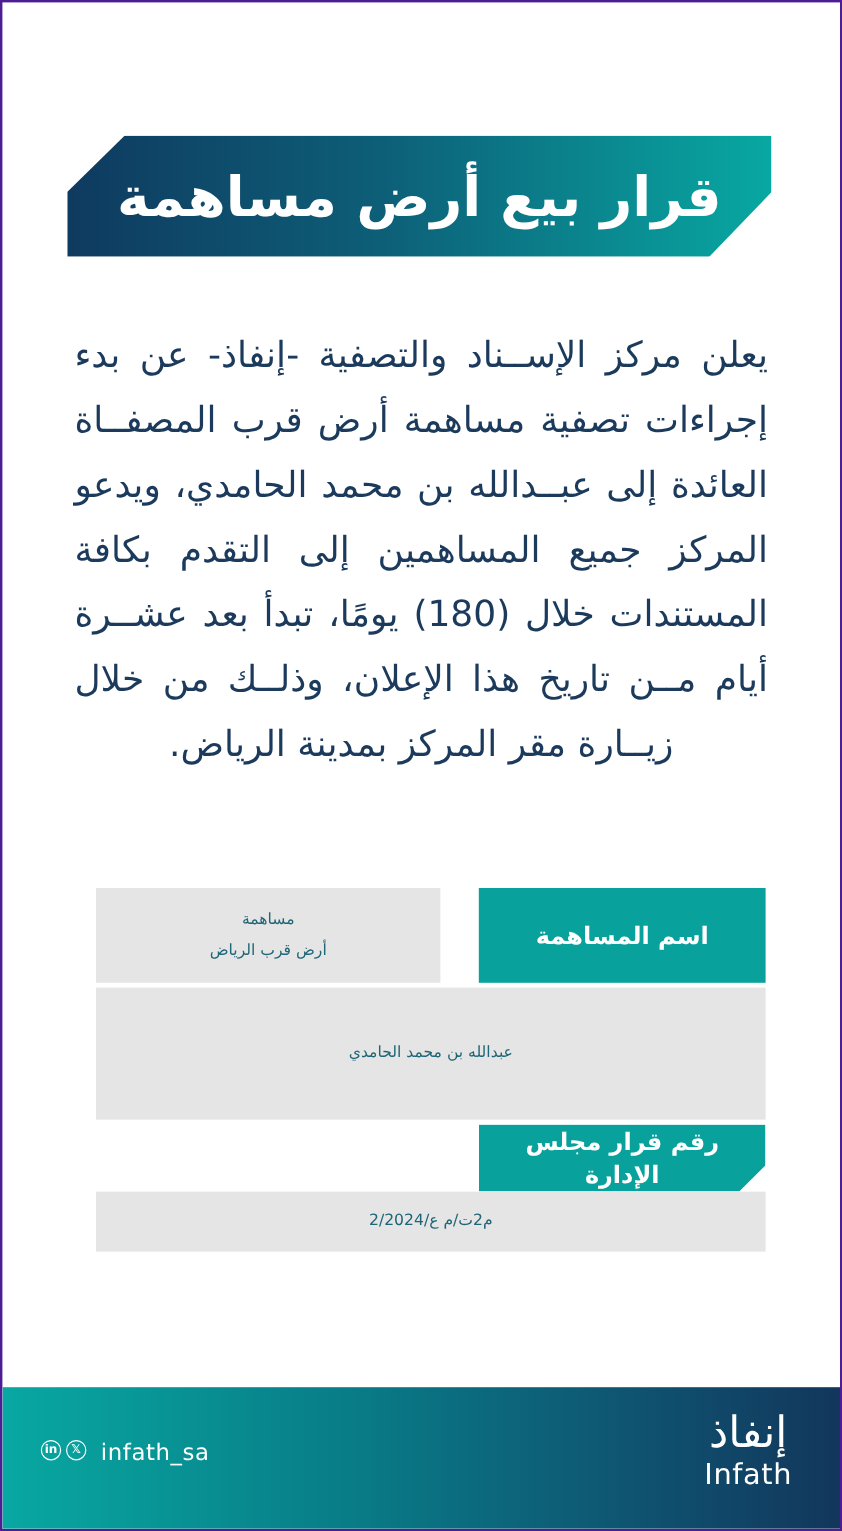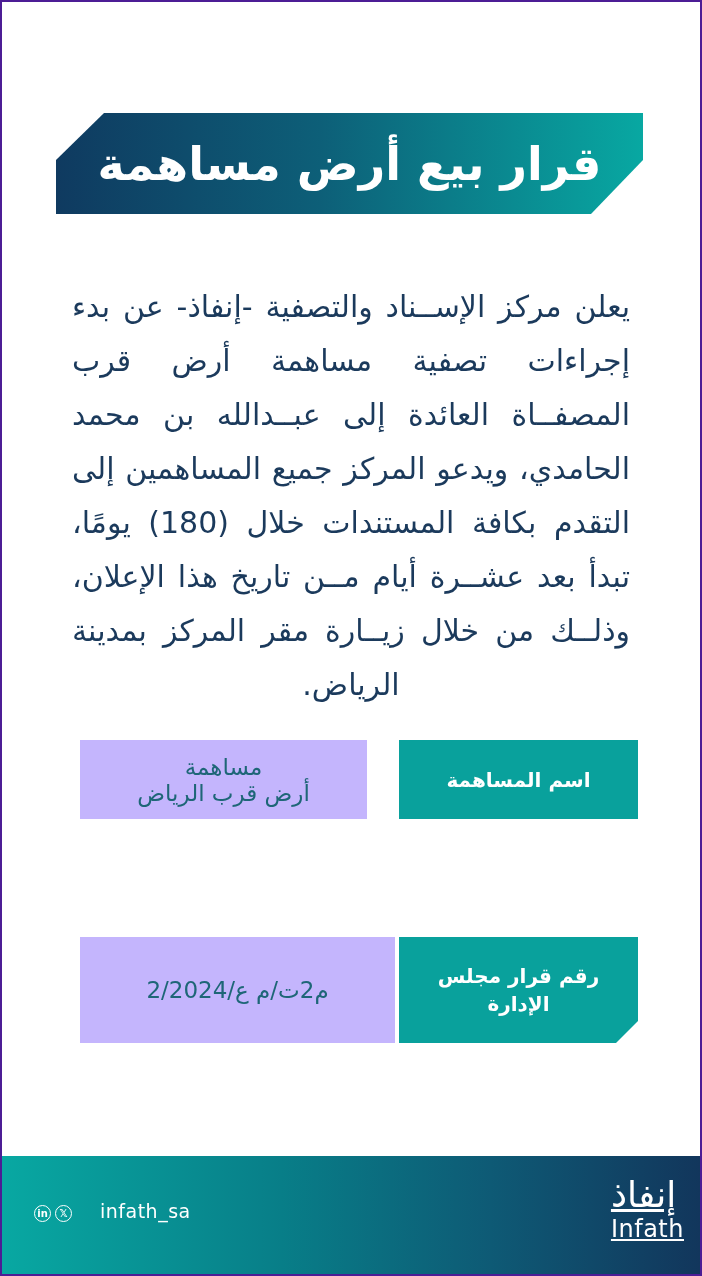--- a/index.html
+++ b/index.html
@@ -36,21 +36,21 @@
     position: absolute;
     left: 60px; top: 268px;
     width: 578px;
     direction: rtl;
     text-align: justify;
     text-align-last: center;
     color: #1b3a5c;
     font-size: 30px;
     line-height: 54px;
   }
-  .announcement p { margin: 10px; }
+  .announcement p { margin: 0; }
   .info-table {
     position: absolute;
     left: 78px; top: 738px;
     width: 558px;
     direction: rtl;
   }
   .row {
     display: flex;
     flex-direction: row;
     margin-bottom: 4px;
@@ -63,69 +63,68 @@
     font-size: 20px;
     display: flex; align-items: center; justify-content: center;
     text-align: center;
     line-height: 28px;
     box-sizing: border-box;
     padding: 0 20px;
     margin-left: 4px;
   }
   .value-cell {
     flex: 1;
-    background: #c4b5fd;
+    background: #e5e5e5;
     color: #1e6677;
-    font-size: 23px;
+    font-size: 13px;
     display: flex; align-items: center; justify-content: center;
     text-align: center;
     line-height: 26px;
     box-sizing: border-box;
     padding: 0 16px;
   }
   .value-cell .stack { display: flex; flex-direction: column; align-items: center; }
   .r1 { height: 79px; gap: 28px; }
   .r2 { height: 110px; }
-  .r3 { height: 106px; }
+  .r3 { height: 106px; flex-direction: column; }
   .r3 .label-cell {
     clip-path: polygon(0 0, 100% 0, 100% calc(100% - 22px), calc(100% - 22px) 100%, 0 100%);
   }
   .ltr { direction: ltr; unicode-bidi: isolate; }
 
   .footer {
     position: absolute;
     left: 0; right: 0; top: 1154px; bottom: 0;
     background: linear-gradient(90deg, #08a8a2 0%, #087e88 40%, #0e5a75 70%, #12365c 100%);
   }
   .social {
     position: absolute;
     left: 32px; top: 44px;
-    display: flex; align-items: flex-end; gap: 4px;
+    display: flex; align-items: flex-start; gap: 4px;
     color: #ffffff;
   }
   .social-icon {
     width: 17px; height: 17px;
     border: 1.5px solid #ffffff;
     border-radius: 50%;
     display: flex; align-items: center; justify-content: center;
     font-size: 10px; font-weight: bold;
     color: #ffffff;
     box-sizing: border-box;
   }
   .handle {
-    margin-left: 24px;
+    margin-left: 8px;
     font-size: 19px;
     letter-spacing: 0.5px;
   }
   .logo {
     position: absolute;
-    right: 16px; top: 20px;
-    text-align: left;
+    right: 40px; top: 20px;
+    text-align: center;
     color: #ffffff;
-    text-decoration: underline;
   }
   .logo-ar {
     direction: rtl;
     font-size: 36px;
     line-height: 38px;
     font-weight: normal;
   }
   .logo-en {
     font-size: 24px;
     line-height: 30px;
@@ -149,20 +148,21 @@
     <div class="row r1">
       <div class="label-cell">اسم المساهمة</div>
       <div class="value-cell">
         <div class="stack">
           <span>مساهمة</span>
           <span>أرض قرب الرياض</span>
         </div>
       </div>
     </div>
     <div class="row r2">
+      <div class="value-cell">عبدالله بن محمد الحامدي</div>
     </div>
     <div class="row r3">
       <div class="label-cell">رقم قرار مجلس الإدارة</div>
       <div class="value-cell">
         <span class="ltr">م2ت/م ع/2/2024</span>
       </div>
     </div>
   </div>
 
   <div class="footer">

